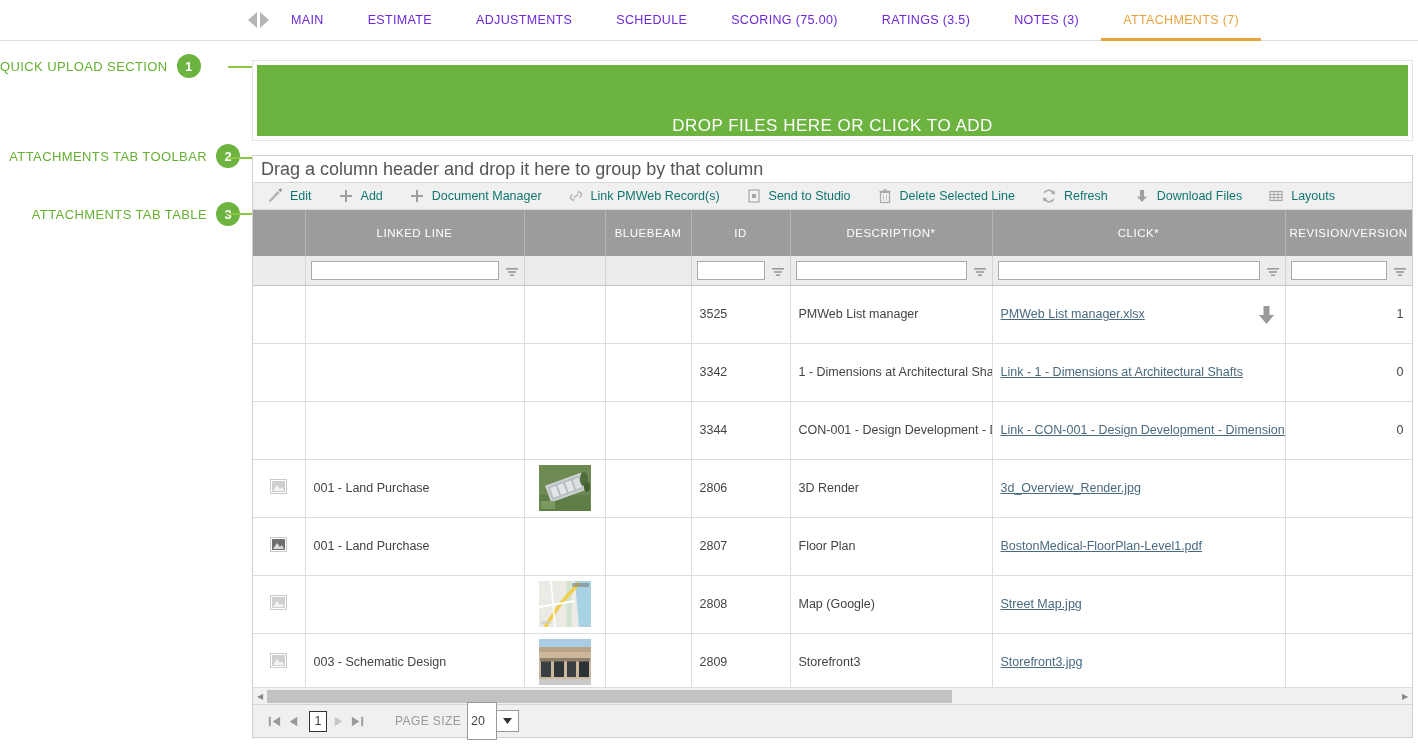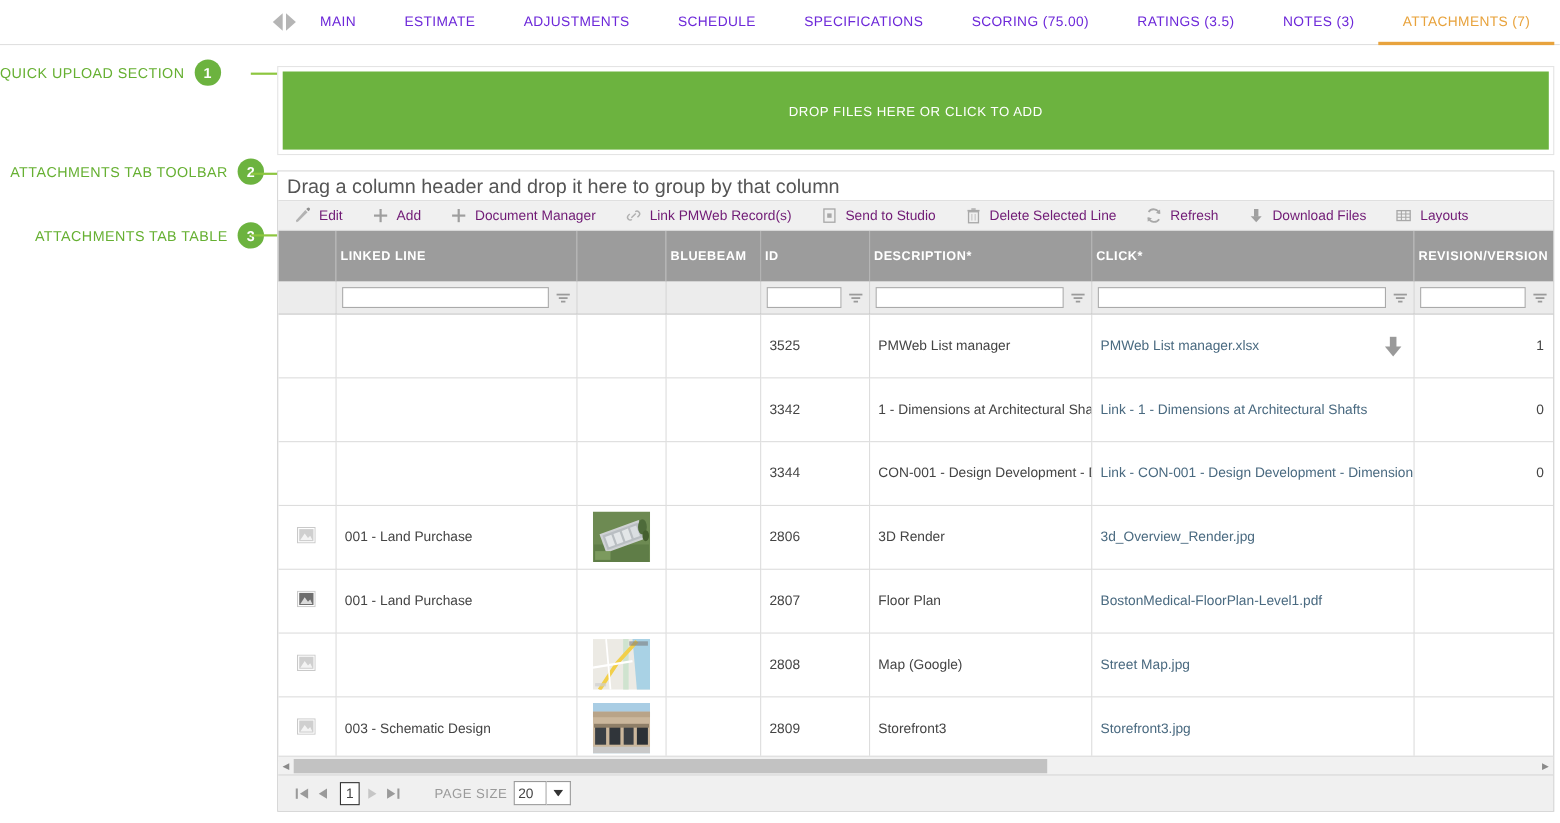--- a/index.html
+++ b/index.html
@@ -43,69 +43,69 @@
   }
   .anno-line { height: 2px; background: #8dc63f; margin-left: 0; }
 
   
   .upload-wrap {
     position: absolute; left: 252px; top: 60px; width: 1161px; height: 81px;
     border: 1px solid #e4e4e4; background: #fff; padding: 4px 4px;
   }
   .upload-zone {
     width: 100%; height: 100%; background: #6cb33f;
-    display: flex; align-items: center; justify-content: center;
-    color: #fff; font-size: 12px; letter-spacing: .5px; cursor: pointer;
+    display: flex; align-items: flex-end; justify-content: center;
+    color: #fff; font-size: 17px; letter-spacing: .5px; cursor: pointer;
   }
 
   
   .panel {
     position: absolute; left: 252px; top: 155px; width: 1161px; height: 583px;
     border: 1px solid #cfcfcf; background: #fff;
   }
   .group-bar {
     height: 27px; background: #fff; border-bottom: 1px solid #d8d8d8;
     display: flex; align-items: center; padding-left: 8px;
     font-size: 18px; color: #555;
   }
   .toolbar {
     height: 27px; background: #f0f0f0; border-bottom: 1px solid #d8d8d8;
     display: flex; align-items: center; padding-left: 14px;
   }
   .tb-item {
     display: flex; align-items: center; gap: 7px;
-    font-size: 12.5px; color: #701a75; margin-right: 26px; cursor: pointer;
+    font-size: 12.5px; color: #0f766e; margin-right: 26px; cursor: pointer;
     white-space: nowrap;
   }
   .tb-ico { width: 16px; height: 16px; display: block; flex: none; }
 
   
   .grid-scroll { position: relative; width: 100%; height: 502px; overflow: hidden; }
   table.grid { border-collapse: collapse; table-layout: fixed; width: 1159px; }
   table.grid th {
-    background: #9c9c9c; color: #fff; font-size: 11.5px; font-weight: bold;
+    background: #9c9c9c; color: #fff; font-size: 11.5px; font-weight: normal;
     letter-spacing: .5px; height: 30px; padding: 17px 4px;
-    border-right: 1px solid #b5b5b5; text-align: left;
+    border-right: 1px solid #b5b5b5; text-align: center;
   }
   table.grid tr.filter-row td {
     background: #ececec; height: 29px; padding: 0 5px;
     border-right: 1px solid #d4d4d4; border-bottom: 1px solid #c4c4c4;
   }
   .filter-cell { display: flex; align-items: center; gap: 6px; }
   .filter-input {
     flex: 1; height: 19px; border: 1px solid #aaa; background: #fff;
   }
   .filter-ico { width: 14px; height: 12px; flex: none; }
   table.grid td.body-cell {
     height: 58px; border-right: 1px solid #ddd; border-bottom: 1px solid #ddd;
     font-size: 12.5px; color: #444; padding: 0 8px; vertical-align: middle;
     overflow: hidden; white-space: nowrap;
   }
   td.c-num { text-align: right; }
-  .flink { color: #4a6a80; cursor: pointer; }
+  .flink { color: #4a6a80; text-decoration: underline; cursor: pointer; }
   .thumb-cell { text-align: center; padding: 0 !important; }
   .thumb { width: 52px; height: 46px; display: inline-block; vertical-align: middle; }
   .pic-ico { width: 17px; height: 15px; display: inline-block; }
 
   
   .hscroll {
     position: absolute; left: 0; bottom: 33px; width: 1159px; height: 17px;
     background: #f1f1f1; border-top: 1px solid #ddd;
     display: flex; align-items: center;
   }
@@ -120,21 +120,21 @@
     display: flex; align-items: center; padding-left: 14px;
   }
   .pg-ico { width: 15px; height: 15px; margin-right: 4px; cursor: pointer; }
   .pg-num {
     width: 18px; height: 21px; border: 1px solid #333; background: #fff;
     font-size: 12.5px; color: #444; display: flex; align-items: center;
     justify-content: center; margin: 0 4px;
   }
   .pg-label { font-size: 12px; color: #9a9a9a; letter-spacing: .4px; margin-left: 26px; margin-right: 6px; }
   .pg-size {
-    width: 30px; height: 22px; border: 1px solid #999; background: #fff;
+    width: 30px; height: 38px; border: 1px solid #999; background: #fff;
     font-size: 12.5px; color: #444; display: flex; align-items: center;
     padding-left: 3px;
   }
   .pg-drop {
     width: 22px; height: 22px; border: 1px solid #999; border-left: none;
     background: #fff; display: flex; align-items: center; justify-content: center;
     cursor: pointer;
   }
 </style>
 </head>
@@ -143,21 +143,20 @@
 <div class="tabbar">
   <div class="tab-arrows">
     <span class="tri tri-l"></span>
     <span class="tri tri-r"></span>
   </div>
   <div class="tabs" id="tabs">
       <div class="tab"><span>MAIN</span></div>
       <div class="tab"><span>ESTIMATE</span></div>
       <div class="tab"><span>ADJUSTMENTS</span></div>
       <div class="tab"><span>SCHEDULE</span></div>
-      <div class="tab"><span>SPECIFICATIONS</span></div>
       <div class="tab"><span>SCORING (75.00)</span></div>
       <div class="tab"><span>RATINGS (3.5)</span></div>
       <div class="tab"><span>NOTES (3)</span></div>
       <div class="tab active"><span>ATTACHMENTS (7)</span></div>
       <div class="tab"></div>
     </div>
 </div>
 
 <div class="anno" style="left:0; top:54px; width:240px; justify-content:flex-start;">
   <span class="anno-text">QUICK UPLOAD SECTION</span>

